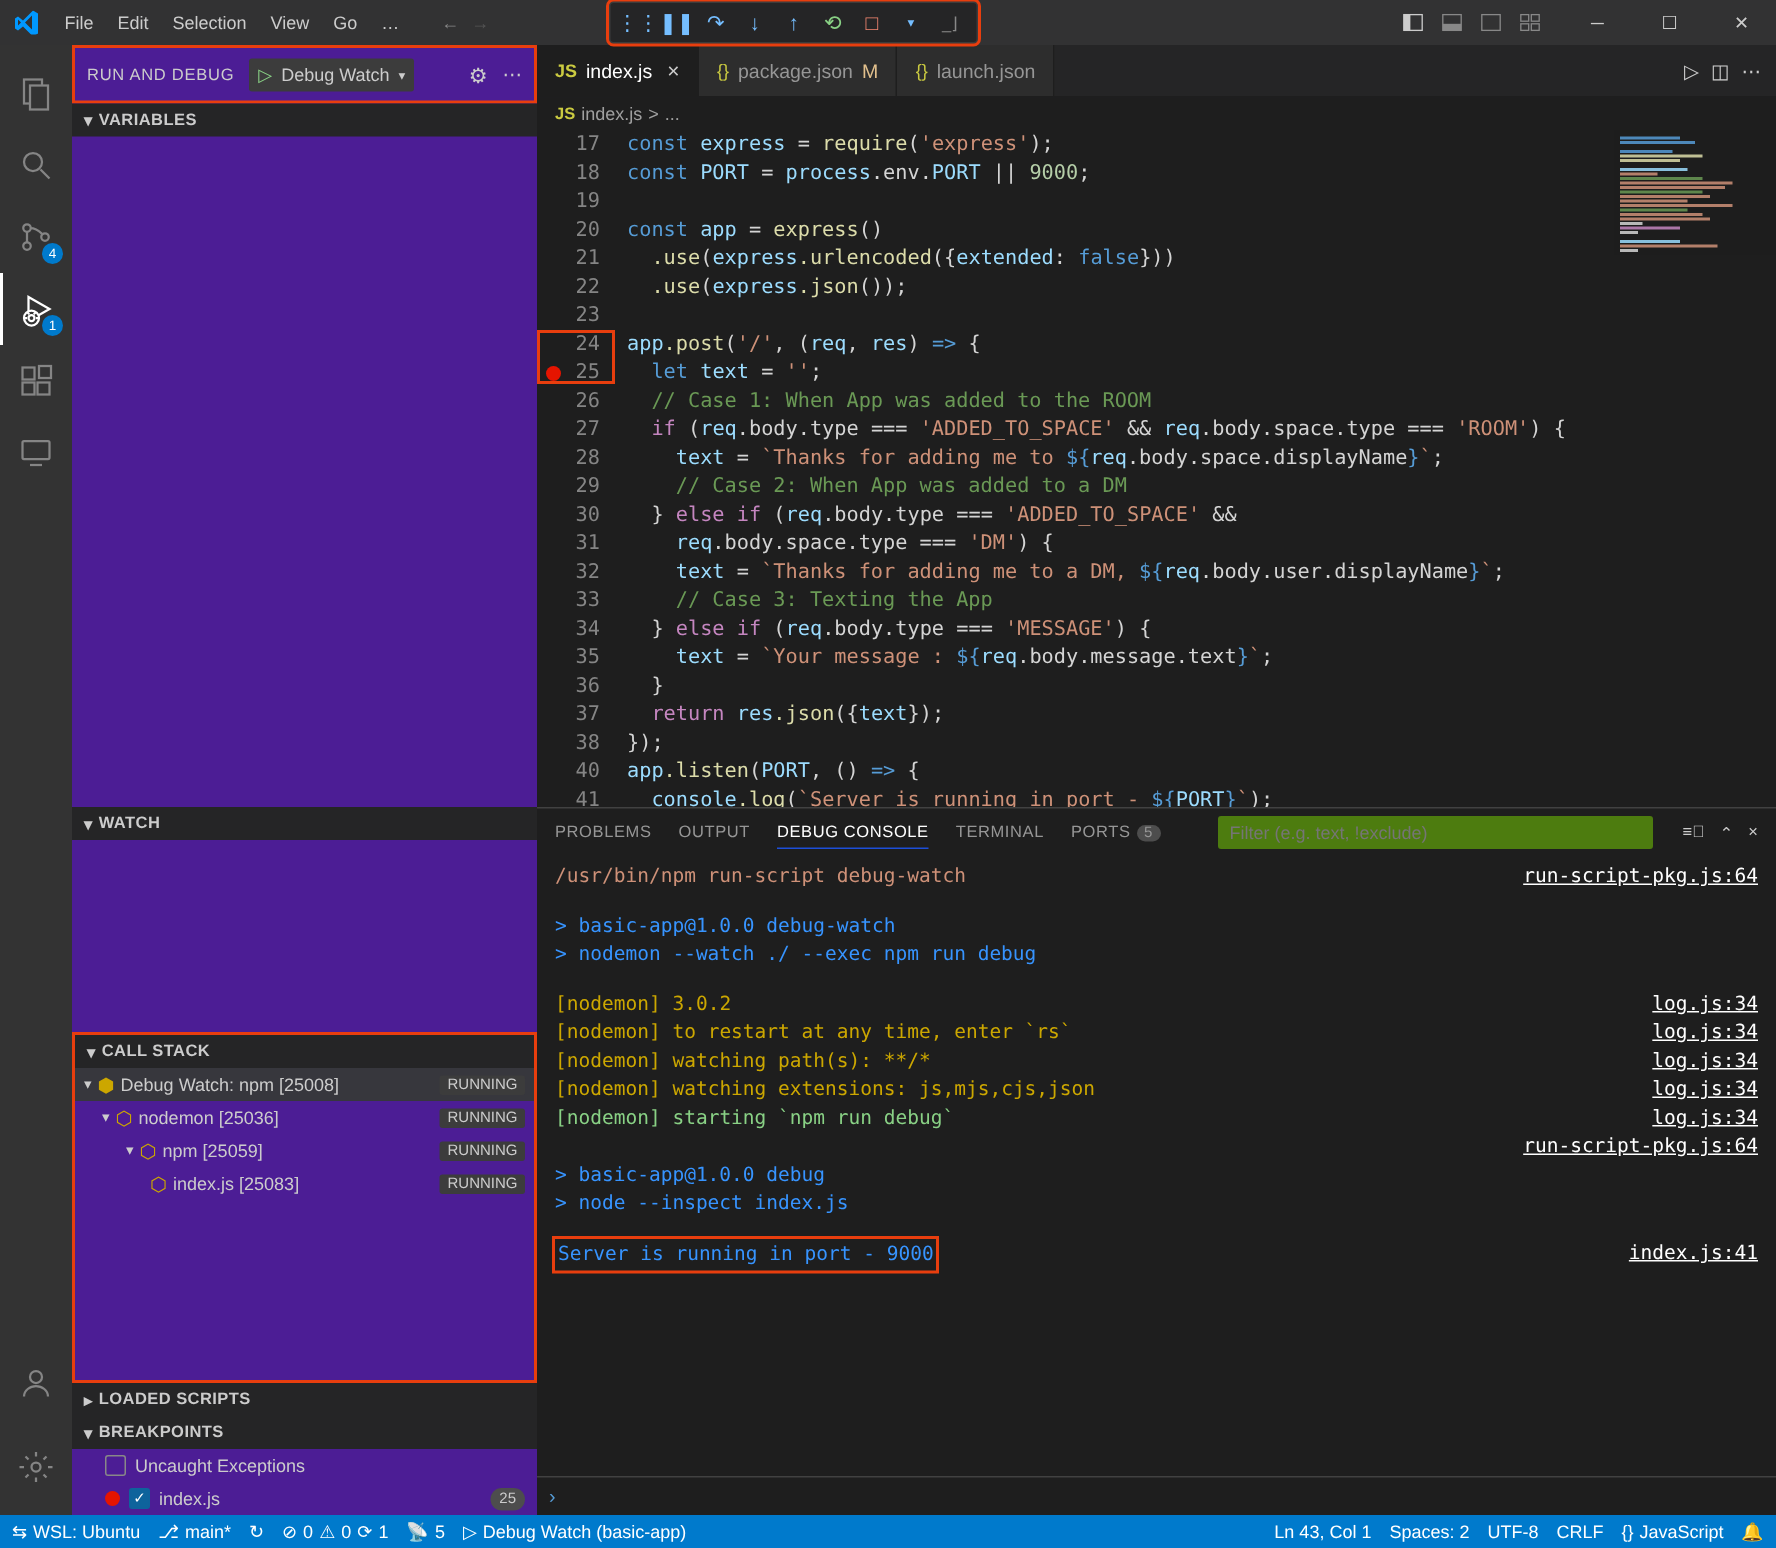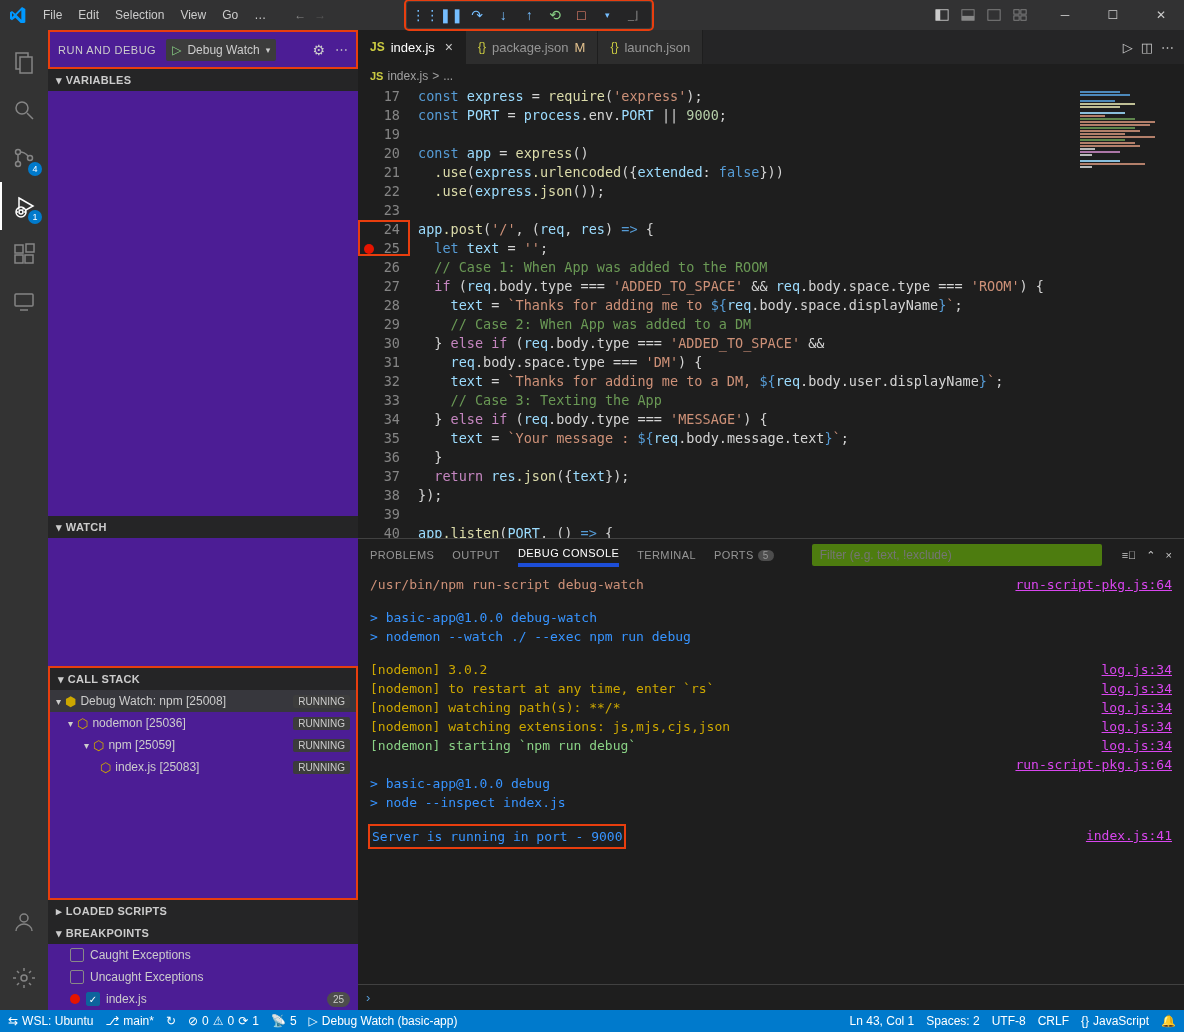--- a/index.html
+++ b/index.html
@@ -110,29 +110,29 @@
 .com { color:#6a9955; }
 .pun { color:#d4d4d4; }
 
 .minimap { position:absolute; right:0; top:0; width:108px; height:140px; background:#1e1e1e; opacity:0.85; }
 .minimap-lines { padding:4px; }
 .minimap-line { height:2px; margin-bottom:1px; }
 
 .terminal-panel { height:472px; background:#1e1e1e; border-top:1px solid #414141; display:flex; flex-direction:column; }
 .panel-tabs { height:32px; display:flex; align-items:center; padding:0 12px; gap:18px; font-size:11px; }
 .ptab { color:#969696; padding:4px 0; letter-spacing:0.4px; }
-.ptab.active { color:#fff; border-bottom:4px solid #1d4ed8; }
+.ptab.active { color:#fff; border-bottom:1px solid #1d4ed8; }
 .ptab .num-badge { background:#4d4d4d; border-radius:8px; padding:0 5px; margin-left:4px; font-size:10px; }
 .filter-input { margin-left:20px; background:#4d7c0f; border:none; color:#ccc; font-size:12px; padding:3px 8px; width:290px; height:22px; border-radius:2px; }
 .panel-icons { margin-left:auto; display:flex; gap:10px; color:#ccc; }
 
 .console-body { flex:1; font-family:Consolas, monospace; font-size:13px; padding:4px 12px; overflow:auto; line-height:19px; position:relative; }
 .c-line { display:flex; }
 .c-text { flex:1; white-space:pre-wrap; }
-.c-src { color:#d946ef; text-decoration:underline; margin-left:auto; }
+.c-src { color:#ffffff; text-decoration:underline; margin-left:auto; }
 .c-cmd { color:#ce9178; }
 .c-blue { color:#3794ff; }
 .c-yellow { color:#cca700; }
 .c-green { color:#89d185; }
 .out-highlight { outline:2px solid #e83e0e; display:inline-block; padding:1px 2px; }
 .console-input-row { height:26px; border-top:1px solid #414141; display:flex; align-items:center; padding:0 8px; color:#569cd6; }
 
 .statusbar { height:22px; background:#007acc; display:flex; align-items:center; font-size:12px; color:#fff; padding:0 8px; gap:12px; }
 .statusbar .sitem { display:flex; align-items:center; gap:4px; }
 .statusbar .spacer { flex:1; }
@@ -331,24 +331,20 @@
           <span>LOADED SCRIPTS</span>
         </div>
     </div>
 
     <div class="panel-section" id="breakpoints-section">
       <div class="panel-head">
           <span class="chev">▾</span>
           <span>BREAKPOINTS</span>
         </div>
       <div class="panel-body">
-        <div class="bp-row">
-            <span class="cb"></span>
-            <span>Caught Exceptions</span>
-          </div>
         <div class="bp-row">
             <span class="cb"></span>
             <span>Uncaught Exceptions</span>
           </div>
         <div class="bp-row">
             <span class="bp-dot"></span>
             <span class="cb checked">✓</span>
             <span>index.js</span>
             <span class="bp-badge">25</span>
           </div>
@@ -403,21 +399,20 @@
 <div class="code-line"><span class="lineno">29</span><span class="code">    <span class="com">// Case 2: When App was added to a DM</span></span></div>
 <div class="code-line"><span class="lineno">30</span><span class="code">  <span class="pun">} </span><span class="kw2">else if</span><span class="pun"> (</span><span class="var">req</span><span class="pun">.body.type</span><span class="pun"> === </span><span class="str">'ADDED_TO_SPACE'</span><span class="pun"> &amp;&amp;</span></span></div>
 <div class="code-line"><span class="lineno">31</span><span class="code">    <span class="var">req</span><span class="pun">.body.space.type</span><span class="pun"> === </span><span class="str">'DM'</span><span class="pun">) {</span></span></div>
 <div class="code-line"><span class="lineno">32</span><span class="code">    <span class="var">text</span><span class="pun"> = </span><span class="str">`Thanks for adding me to a DM, </span><span class="kw">${</span><span class="var">req</span><span class="pun">.body.user.displayName</span><span class="kw">}</span><span class="str">`</span><span class="pun">;</span></span></div>
 <div class="code-line"><span class="lineno">33</span><span class="code">    <span class="com">// Case 3: Texting the App</span></span></div>
 <div class="code-line"><span class="lineno">34</span><span class="code">  <span class="pun">} </span><span class="kw2">else if</span><span class="pun"> (</span><span class="var">req</span><span class="pun">.body.type</span><span class="pun"> === </span><span class="str">'MESSAGE'</span><span class="pun">) {</span></span></div>
 <div class="code-line"><span class="lineno">35</span><span class="code">    <span class="var">text</span><span class="pun"> = </span><span class="str">`Your message : </span><span class="kw">${</span><span class="var">req</span><span class="pun">.body.message.text</span><span class="kw">}</span><span class="str">`</span><span class="pun">;</span></span></div>
 <div class="code-line"><span class="lineno">36</span><span class="code">  <span class="pun">}</span></span></div>
 <div class="code-line"><span class="lineno">37</span><span class="code">  <span class="kw2">return</span><span class="pun"> </span><span class="var">res</span><span class="fn">.json</span><span class="pun">({</span><span class="var">text</span><span class="pun">});</span></span></div>
 <div class="code-line"><span class="lineno">38</span><span class="code"><span class="pun">});</span></span></div>
-<div class="code-line"><span class="lineno">39</span><span class="code"></span></div>
 <div class="code-line"><span class="lineno">40</span><span class="code"><span class="var">app</span><span class="fn">.listen</span><span class="pun">(</span><span class="var">PORT</span><span class="pun">, () </span><span class="kw">=&gt;</span><span class="pun"> {</span></span></div>
 <div class="code-line"><span class="lineno">41</span><span class="code">  <span class="var">console</span><span class="fn">.log</span><span class="pun">(</span><span class="str">`Server is running in port - </span><span class="kw">${</span><span class="var">PORT</span><span class="kw">}</span><span class="str">`</span><span class="pun">);</span></span></div>
 <div class="code-line"><span class="lineno">42</span><span class="code"><span class="pun">});</span></span></div>
 <div class="code-line"><span class="lineno">43</span><span class="code"></span></div>
 
         <div class="minimap">
           <div class="minimap-lines">
             <div class="minimap-line" style="background:#569cd6;width:40%"></div>
             <div class="minimap-line" style="background:#569cd6;width:50%"></div>
             <div class="minimap-line" style="width:0"></div>

